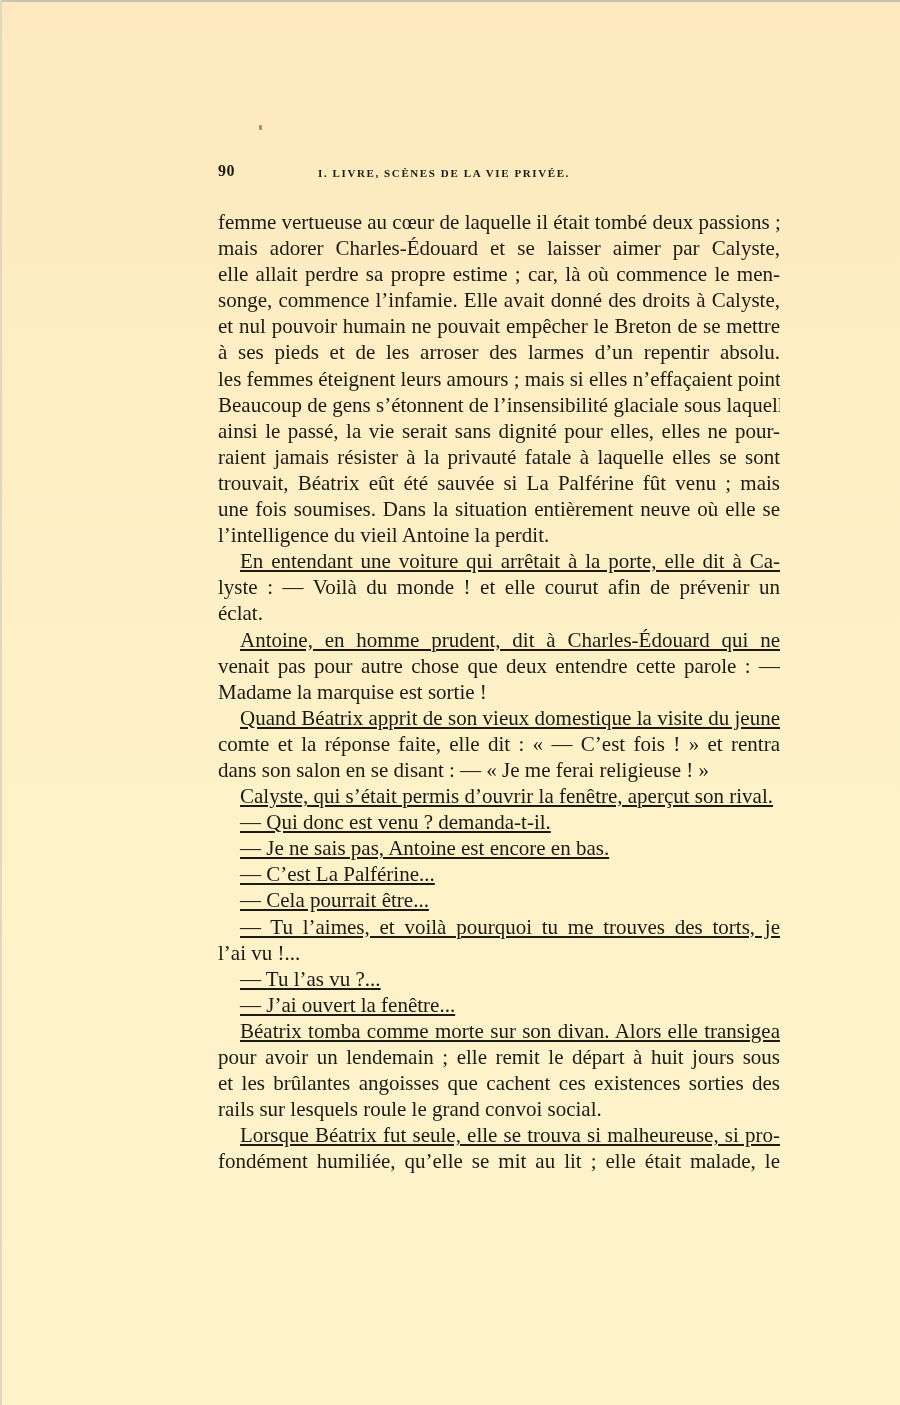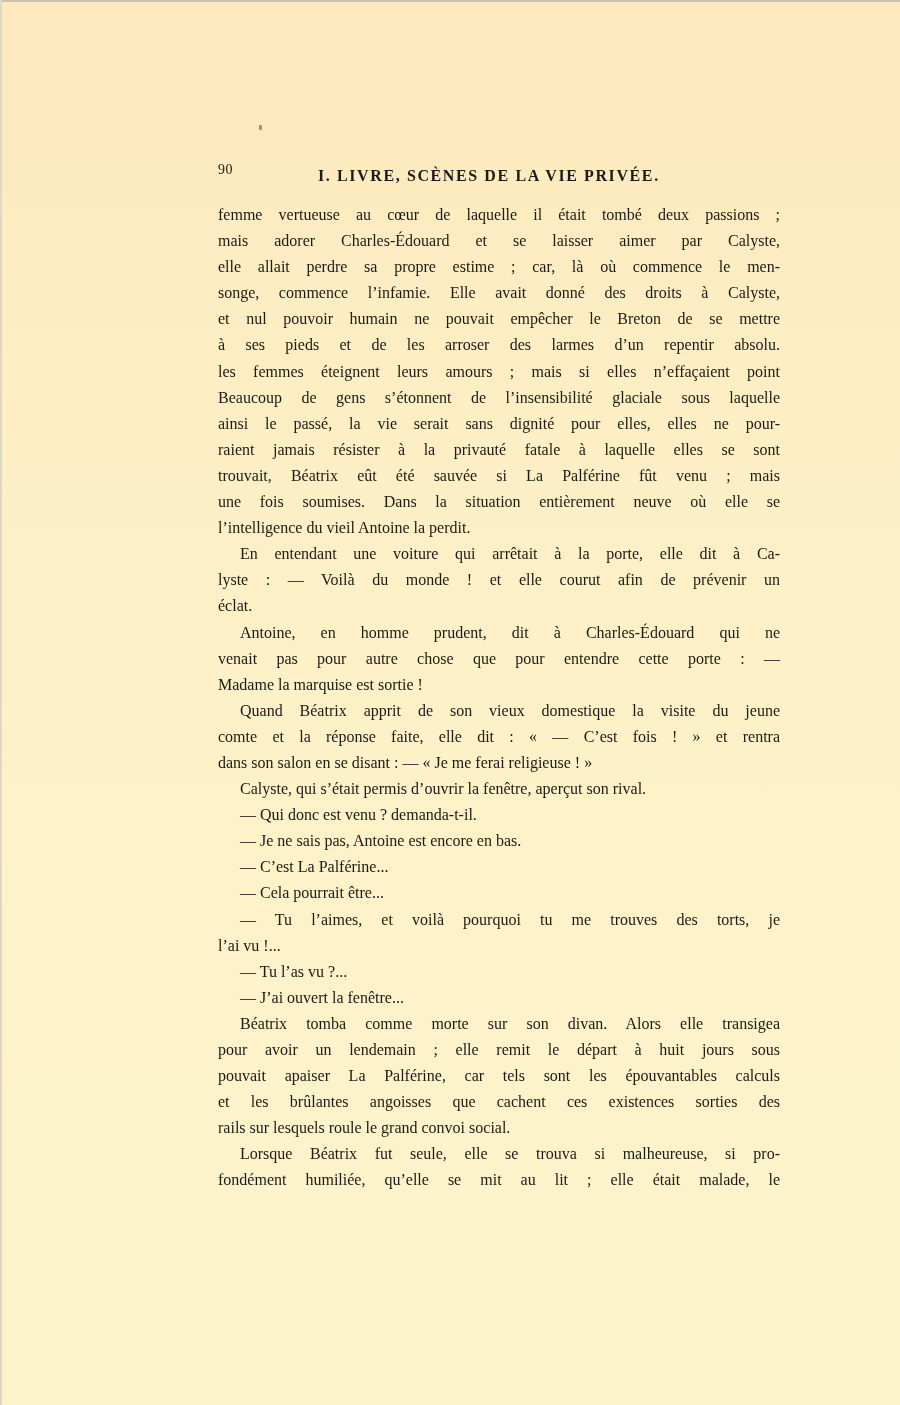--- a/index.html
+++ b/index.html
@@ -15,38 +15,38 @@
     background: linear-gradient(180deg, #fde9bd 0%, #fdf0c6 40%, #fdf4cc 100%);
   }
   .edge-top { position:absolute; left:0; top:0; width:900px; height:2px; background:#c9c2b0; }
   .edge-left { position:absolute; left:0; top:0; width:2px; height:1405px; background:#e0d7bf; }
   .speck { position:absolute; left:259px; top:125px; width:3px; height:5px; background:#b8887a; border-radius:1px; }
   .header {
     position: absolute; left: 218px; top: 162px; width: 562px; height: 24px;
   }
   .page-number {
     position: absolute; left: 0; top: 0;
-    font-size: 14px; font-weight: normal; letter-spacing: 0.5px;
+    font-size: 16px; font-weight: bold; letter-spacing: 0.5px;
   }
   .running-head {
     position: absolute; left: 100px; top: 5px;
-    font-size: 16px; font-weight: bold; letter-spacing: 1.6px;
+    font-size: 11px; font-weight: bold; letter-spacing: 1.6px;
   }
   .text {
-    position: absolute; left: 218px; top: 202px; width: 562px;
-    font-size: 16px; line-height: 26.1px;
+    position: absolute; left: 218px; top: 209px; width: 562px;
+    font-size: 21px; line-height: 26.1px;
     text-align: justify;
   }
   .line {
     display: block; height: 26.1px; white-space: nowrap;
     text-align: justify; text-align-last: justify;
     overflow: hidden;
   }
   .line.last { text-align-last: left; }
-  .line.indent { padding-left: 22px; }
+  .line.indent { padding-left: 22px; text-decoration: underline; }
 </style>
 </head>
 <body>
 
 <div class="page">
   <div class="edge-top"></div>
   <div class="edge-left"></div>
   <div class="speck"></div>
 
   <div class="header">
@@ -65,35 +65,34 @@
       <span class="line">Beaucoup de gens s’étonnent de l’insensibilité glaciale sous laquelle</span>
       <span class="line">ainsi le passé, la vie serait sans dignité pour elles, elles ne pour-</span>
       <span class="line">raient jamais résister à la privauté fatale à laquelle elles se sont</span>
       <span class="line">trouvait, Béatrix eût été sauvée si La Palférine fût venu ; mais</span>
       <span class="line">une fois soumises. Dans la situation entièrement neuve où elle se</span>
       <span class="line last">l’intelligence du vieil Antoine la perdit.</span>
       <span class="line indent">En entendant une voiture qui arrêtait à la porte, elle dit à Ca-</span>
       <span class="line">lyste : — Voilà du monde ! et elle courut afin de prévenir un</span>
       <span class="line last">éclat.</span>
       <span class="line indent">Antoine, en homme prudent, dit à Charles-Édouard qui ne</span>
-      <span class="line">venait pas pour autre chose que pour entendre cette porte : —</span>
+      <span class="line">venait pas pour autre chose que deux entendre cette parole : —</span>
       <span class="line last">Madame la marquise est sortie !</span>
       <span class="line indent">Quand Béatrix apprit de son vieux domestique la visite du jeune</span>
       <span class="line">comte et la réponse faite, elle dit : « — C’est fois ! » et rentra</span>
       <span class="line last">dans son salon en se disant : — « Je me ferai religieuse ! »</span>
       <span class="line indent last">Calyste, qui s’était permis d’ouvrir la fenêtre, aperçut son rival.</span>
       <span class="line indent last">— Qui donc est venu ? demanda-t-il.</span>
       <span class="line indent last">— Je ne sais pas, Antoine est encore en bas.</span>
       <span class="line indent last">— C’est La Palférine...</span>
       <span class="line indent last">— Cela pourrait être...</span>
       <span class="line indent">— Tu l’aimes, et voilà pourquoi tu me trouves des torts, je</span>
       <span class="line last">l’ai vu !...</span>
       <span class="line indent last">— Tu l’as vu ?...</span>
       <span class="line indent last">— J’ai ouvert la fenêtre...</span>
       <span class="line indent">Béatrix tomba comme morte sur son divan. Alors elle transigea</span>
       <span class="line">pour avoir un lendemain ; elle remit le départ à huit jours sous</span>
-      <span class="line">pouvait apaiser La Palférine, car tels sont les épouvantables calculs</span>
       <span class="line">et les brûlantes angoisses que cachent ces existences sorties des</span>
       <span class="line last">rails sur lesquels roule le grand convoi social.</span>
       <span class="line indent">Lorsque Béatrix fut seule, elle se trouva si malheureuse, si pro-</span>
       <span class="line">fondément humiliée, qu’elle se mit au lit ; elle était malade, le</span>
     </div>
 </div>
 
 </body></html>

